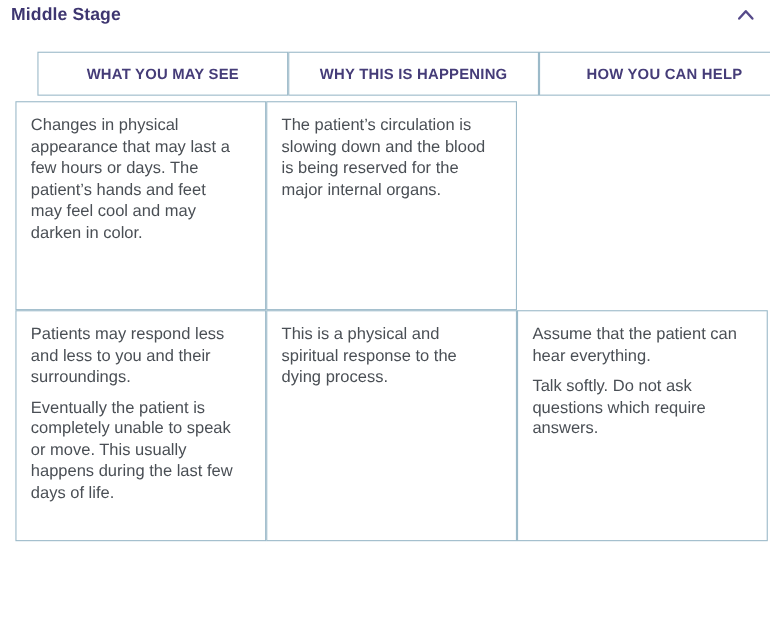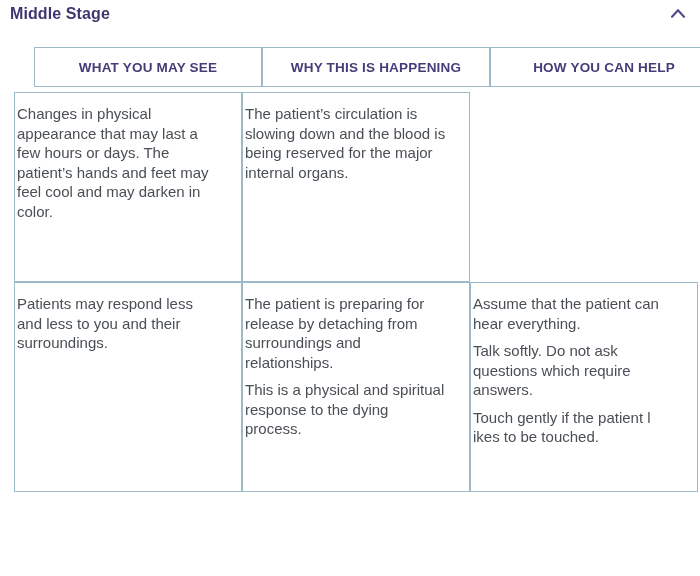--- a/index.html
+++ b/index.html
@@ -51,21 +51,21 @@
     display: flex;
     align-items: center;
     justify-content: center;
     color: #453c78;
     font-weight: 700;
     font-size: 13.5px;
     letter-spacing: 0.2px;
     text-transform: uppercase;
   }
   .body-cell {
-    padding: 11px 22px 13px 2px;
+    padding: 11px 22px 13px 13px;
     font-size: 15px;
     line-height: 19.5px;
     color: #4a4f55;
     overflow: hidden;
   }
   .row-0 .body-cell { height: 190px; }
   .row-1 .body-cell { height: 210px; }
   .body-cell p {
     margin: 0 0 8px 0;
     white-space: pre-line;
@@ -99,26 +99,24 @@
         <p>Changes in physical appearance that may last a few hours or days. The patient’s hands and feet may feel cool and may darken in color.</p>
       </div>
       <div class="cell body-cell">
         <p>The patient’s circulation is slowing down and the blood is being reserved for the major internal organs.</p>
       </div>
     </div>
 
     <div class="grid-row row-1">
       <div class="cell body-cell">
         <p>Patients may respond less and less to you and their surroundings.</p>
+        <p>Eventually the patient is completely unable to speak or move. This usually happens during the last few days of life.</p>
       </div>
       <div class="cell body-cell">
-        <p>The patient is preparing for release by detaching from surroundings and relationships.</p>
         <p>This is a physical and spiritual response to the dying process.</p>
       </div>
       <div class="cell body-cell">
         <p>Assume that the patient can hear everything.</p>
         <p>Talk softly. Do not ask questions which require answers.</p>
-        <p>Touch gently if the patient l
-ikes to be touched.</p>
       </div>
     </div>
   </div>
 </div>
 
 </body></html>

